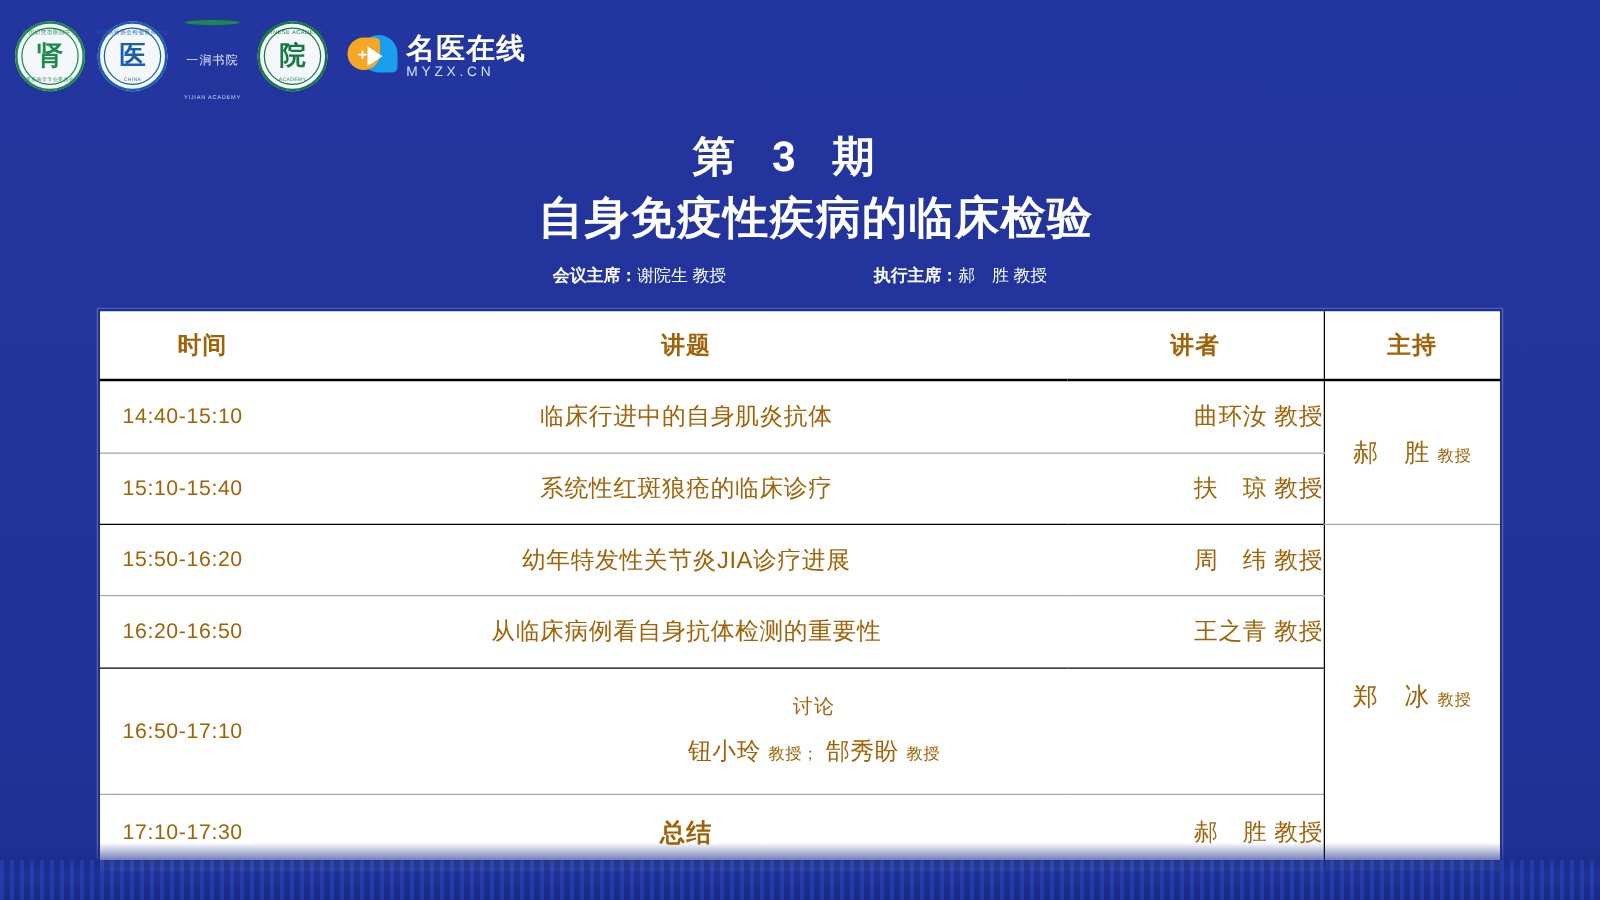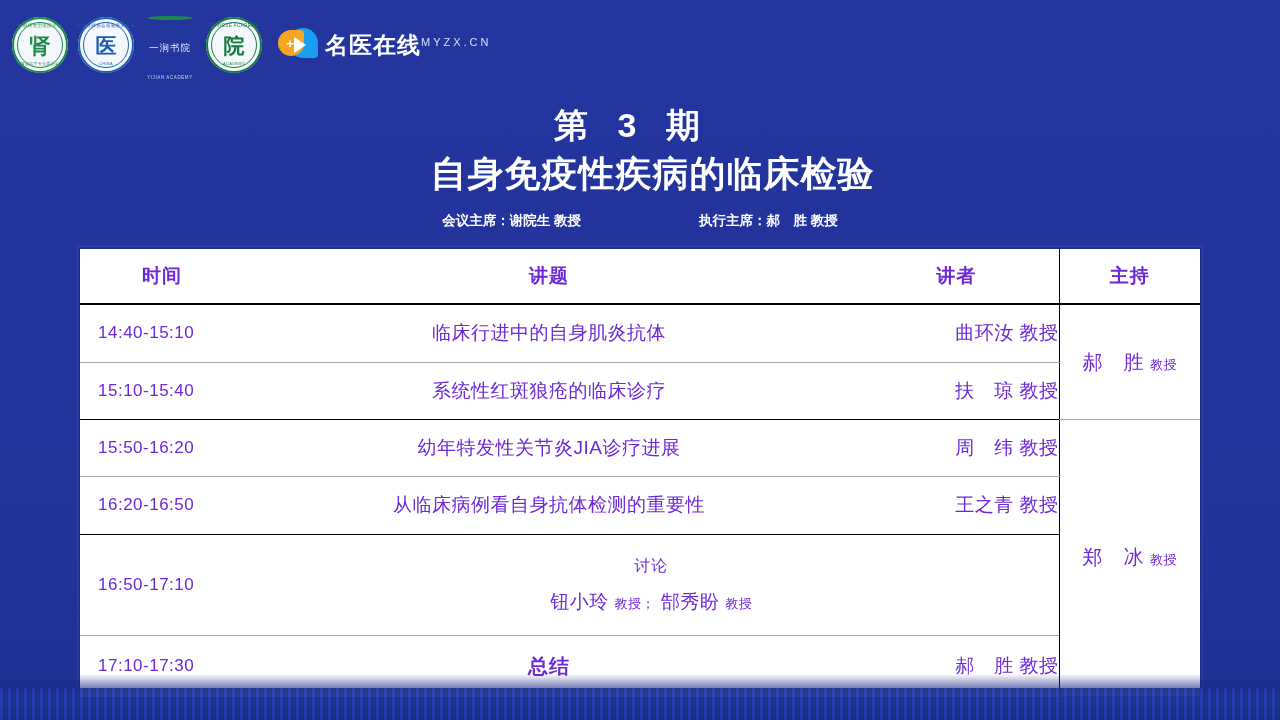--- a/index.html
+++ b/index.html
@@ -67,21 +67,21 @@
     background:#1b9df0;}
   .myzx-mark .bubbleL{
     position:absolute;left:0;top:4px;width:26px;height:26px;border-radius:50% 4px 50% 50%;
     background:#f5a623;}
   .myzx-mark .tri{
     position:absolute;left:16px;top:11px;width:0;height:0;
     border-left:12px solid #ffffff;border-top:8px solid transparent;border-bottom:8px solid transparent;}
   .myzx-mark .plus{
     position:absolute;left:6px;top:12px;width:12px;height:12px;color:#fff;font-size:13px;
     line-height:12px;text-align:center;font-weight:700;}
-  .myzx-txt{display:flex;flex-direction:row;line-height:1;}
+  .myzx-txt{display:flex;flex-direction:column;line-height:1;}
   .myzx-cn{font-size:23px;font-weight:700;color:#ffffff;letter-spacing:1px;font-family:"Liberation Serif",serif;}
   .myzx-en{font-size:11px;color:#cfe3fb;letter-spacing:3px;margin-top:3px;}
 
   .brand{
     position:absolute;right:22px;top:20px;
     font-family:"Liberation Serif","DejaVu Serif",serif;
     font-size:44px;font-weight:700;letter-spacing:7px;
     background:linear-gradient(180deg,#ffffff 0%,#ffffff 45%,#b9c6e4 58%,#ffffff 85%);
     -webkit-background-clip:text;background-clip:text;color:transparent;
     text-shadow:0 2px 3px rgba(0,0,0,.25);
@@ -97,29 +97,29 @@
   .title-main{
     position:absolute;left:0;right:0;top:150px;text-align:center;
     color:#ffffff;font-size:36px;font-weight:700;letter-spacing:1px;padding-left:25px;
   }
   .chair-row{
     position:absolute;left:0;right:0;top:212px;
     display:flex;justify-content:center;gap:118px;
     color:#ffffff;font-size:13.5px;
   }
   .chair-row b{font-weight:700;}
-  .chair-row .nm{font-weight:700;text-align:right;}
+  .chair-row .nm{font-weight:400;text-align:right;}
 
   
   .table-wrap{
     position:absolute;left:78px;top:247px;width:1124px;height:452px;
     background:#ffffff;border:2px solid #1d2f8f;box-sizing:border-box;
     box-shadow:0 0 0 1px rgba(255,255,255,.08);
   }
-  table.agenda{width:100%;height:100%;border-collapse:collapse;table-layout:fixed;color:#6d28d9;padding-left:19px;}
+  table.agenda{width:100%;height:100%;border-collapse:collapse;table-layout:fixed;color:#a16207;padding-left:19px;}
   table.agenda col.c-time{width:164px;}
   table.agenda col.c-topic{width:610px;}
   table.agenda col.c-spk{width:205px;}
   table.agenda col.c-host{width:141px;}
 
   table.agenda th,table.agenda td{padding:0;vertical-align:middle;}
   .hdr td{
     border-bottom:2px solid #000;
     font-size:19px;font-weight:700;text-align:center;height:54px;
     letter-spacing:1px;

